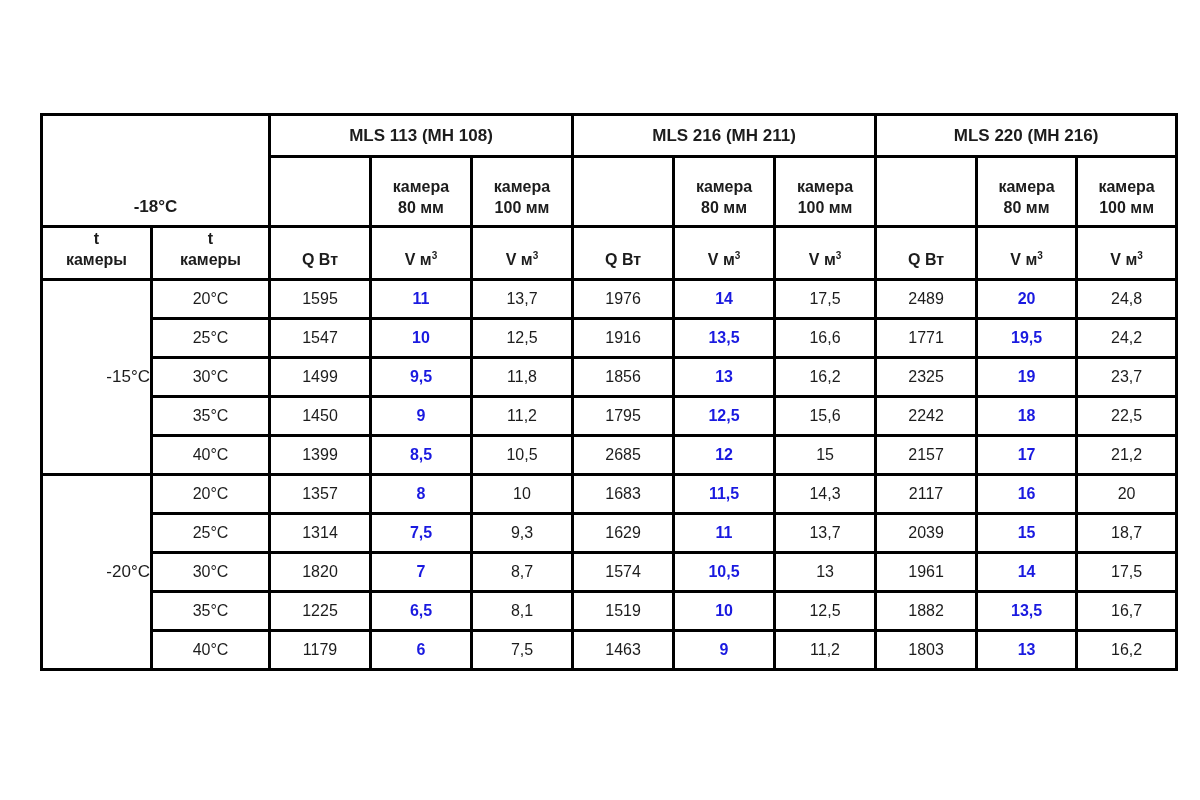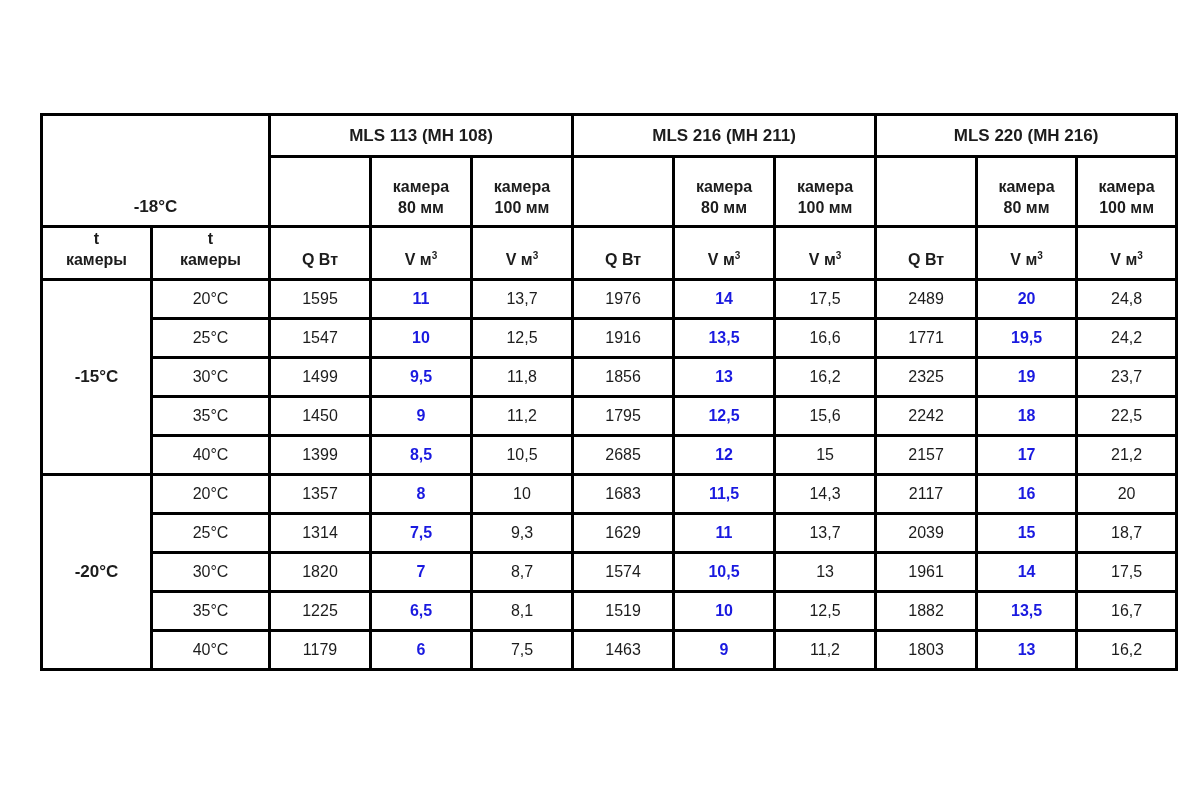--- a/index.html
+++ b/index.html
@@ -23,21 +23,21 @@
     text-align: center;
     vertical-align: middle;
     font-size: 16px;
     background: #ffffff;
   }
   tr.model-row td { height: 42px; font-weight: bold; font-size: 17px; }
   tr.chamber-row td { height: 70px; font-weight: bold; vertical-align: bottom; padding-bottom: 7px; line-height: 21px; margin-left: 40px; }
   tr.unit-row td { height: 52px; font-weight: bold; vertical-align: bottom; padding-bottom: 8px; line-height: 21px; }
   td.corner-cell { vertical-align: bottom; padding-bottom: 8px; font-weight: bold; font-size: 17px; }
   tr.data-row td { height: 39px; }
-  td.chamber-temp-cell { font-weight: bold; font-size: 17px; }
+  td.chamber-temp-cell { font-weight: normal; font-size: 17px; text-align: right; }
   td.val-blue { color: var(--accent); font-weight: bold; }
   sup { font-size: 10px; line-height: 0; }
 </style>
 </head>
 <body>
 
 <table class="spec-table">
   <colgroup>
     <col style="width:110px">
     <col style="width:118px">

